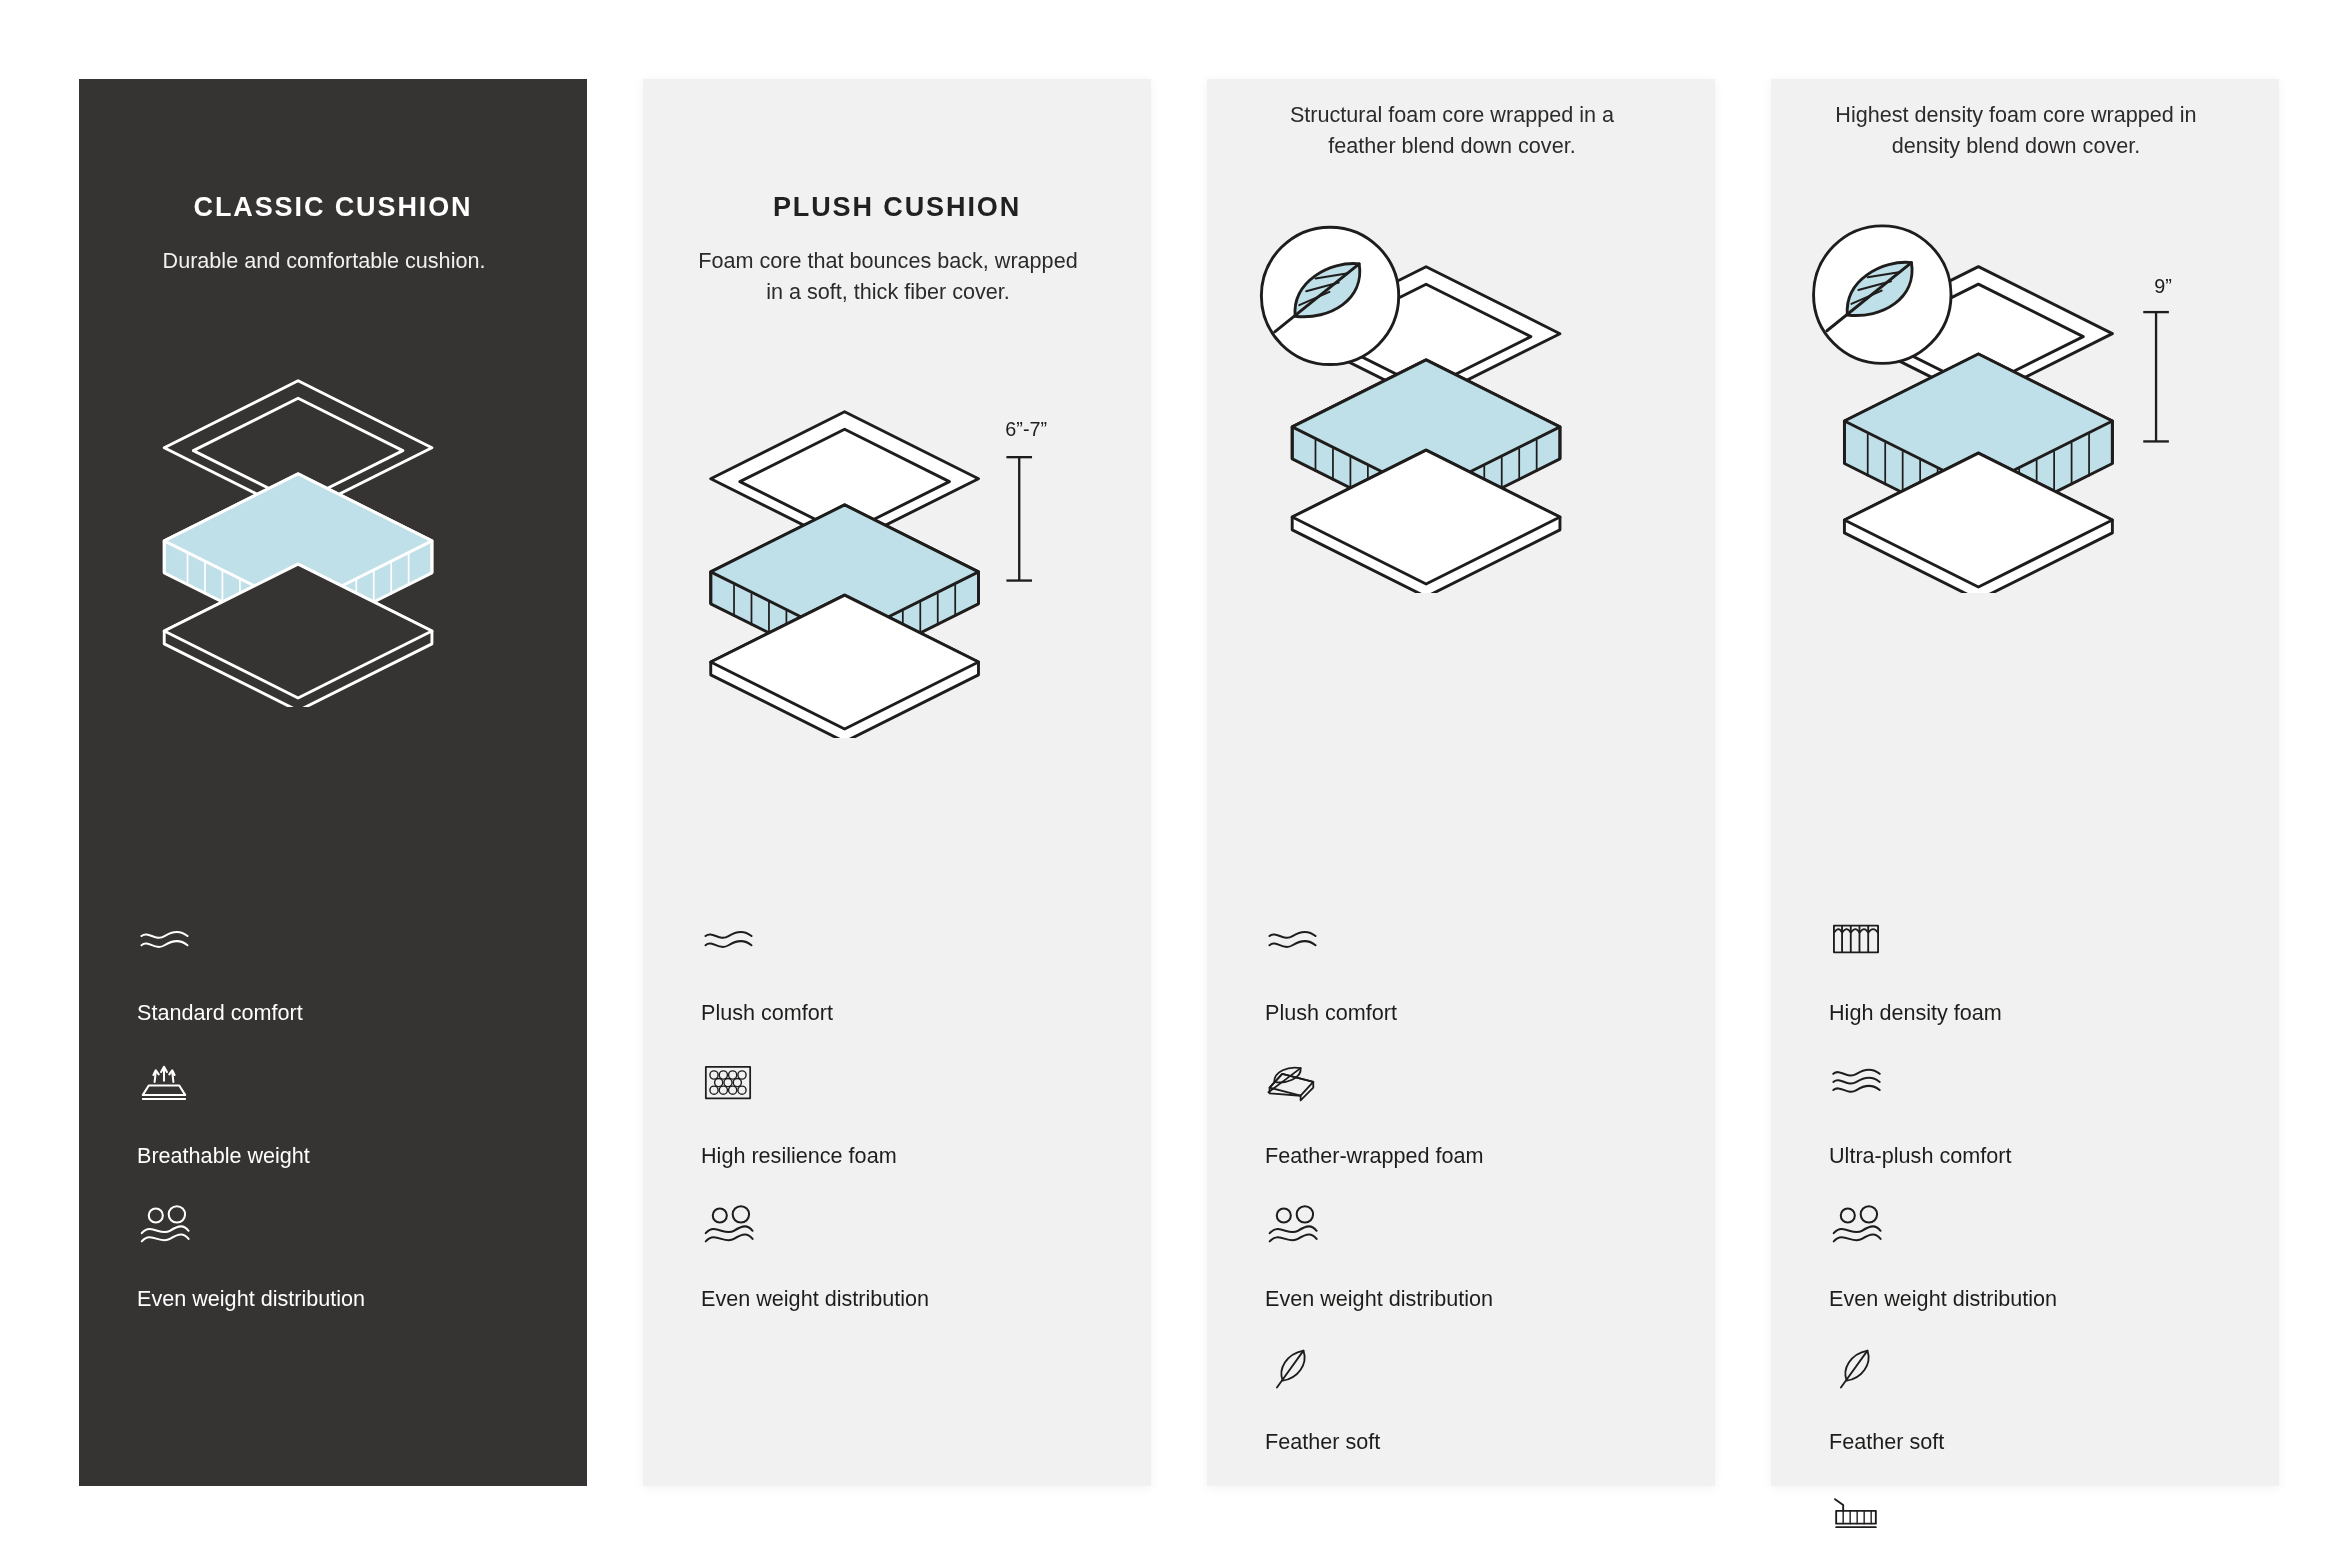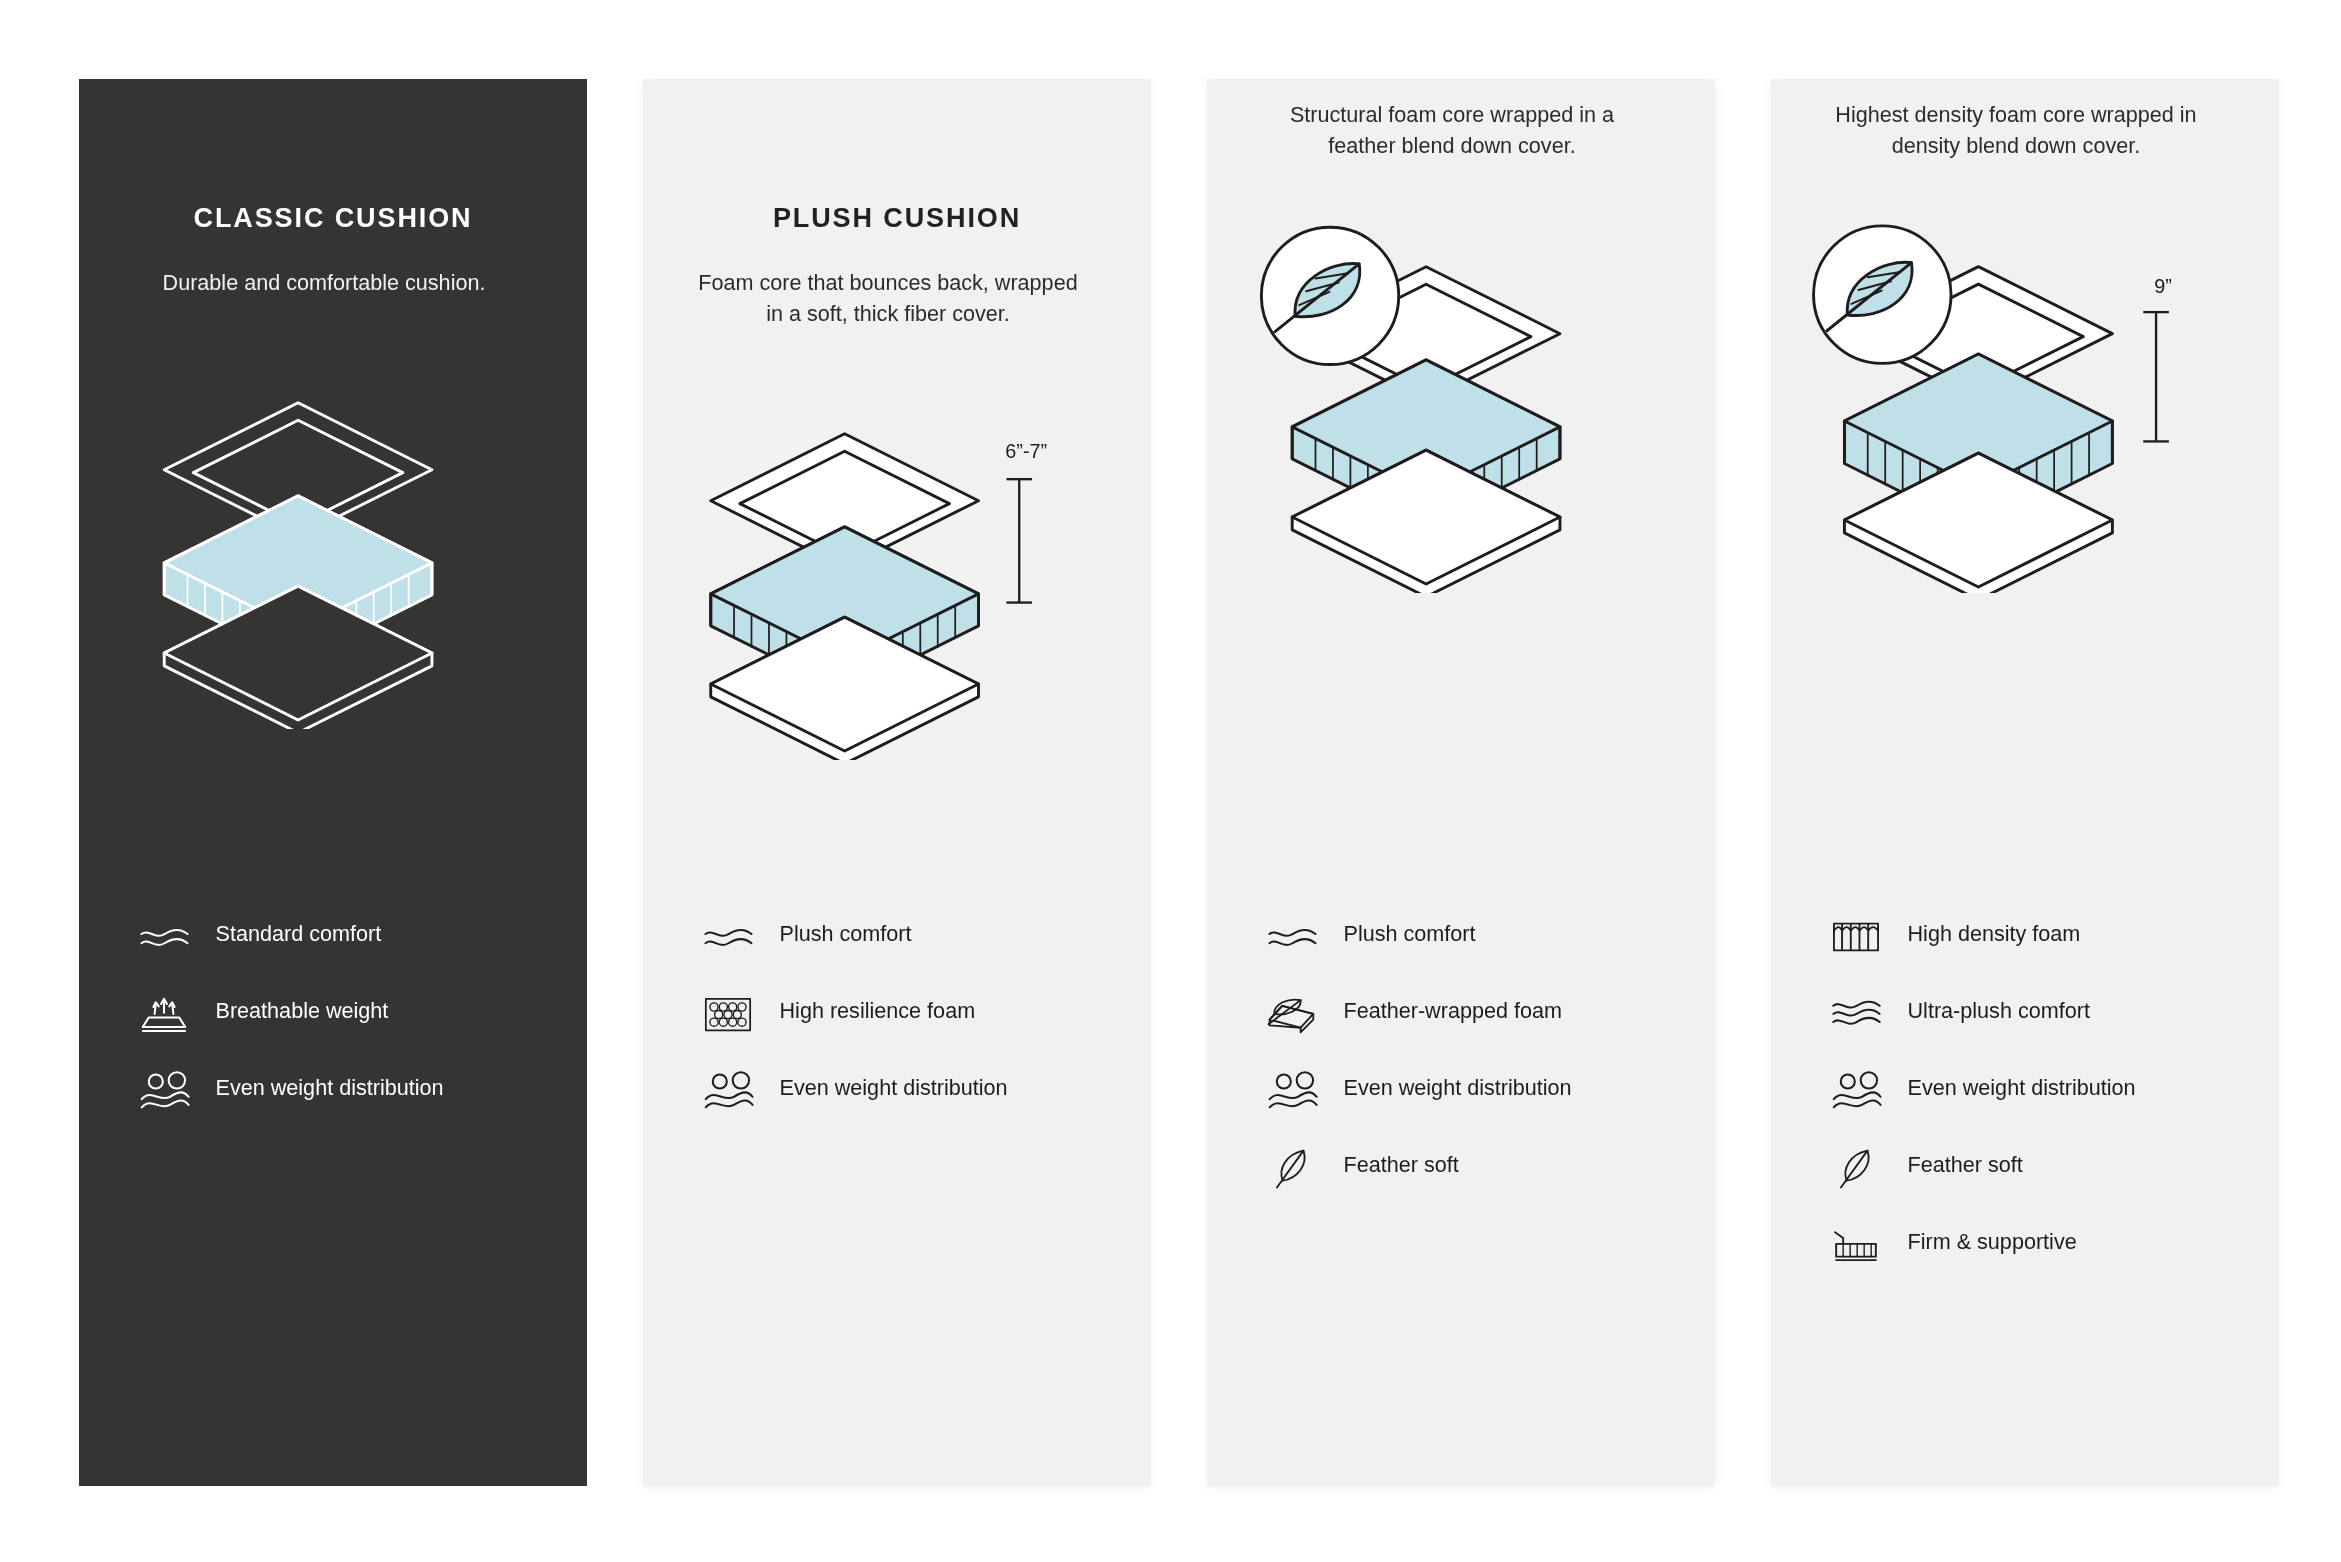--- a/index.html
+++ b/index.html
@@ -44,21 +44,21 @@
     background: #363433;
     box-shadow: none;
   }
   .card-title {
     text-align: center;
     font-size: 27px;
     font-weight: bold;
     letter-spacing: 1.9px;
     color: #222020;
     line-height: 1.28;
-    margin: 11px;
+    margin: 0;
     padding: 111px 35px 0 35px;
   }
   .card.dark .card-title {
     color: #ffffff;
   }
   .card-desc {
     text-align: center;
     font-size: 21.6px;
     line-height: 1.45;
     color: #2d2b2a;
@@ -84,20 +84,21 @@
     left: 58px;
     right: 41px;
     top: 833px;
   }
   .feature {
     display: flex;
     align-items: flex-start;
     gap: 24.5px;
     margin-bottom: 27px;
     min-height: 50px;
+    flex-direction: column;
   }
   .feature .ficon {
     width: 54px;
     height: 50px;
     flex: 0 0 54px;
     display: flex;
     align-items: center;
     justify-content: center;
   }
   .feature .flabel {

